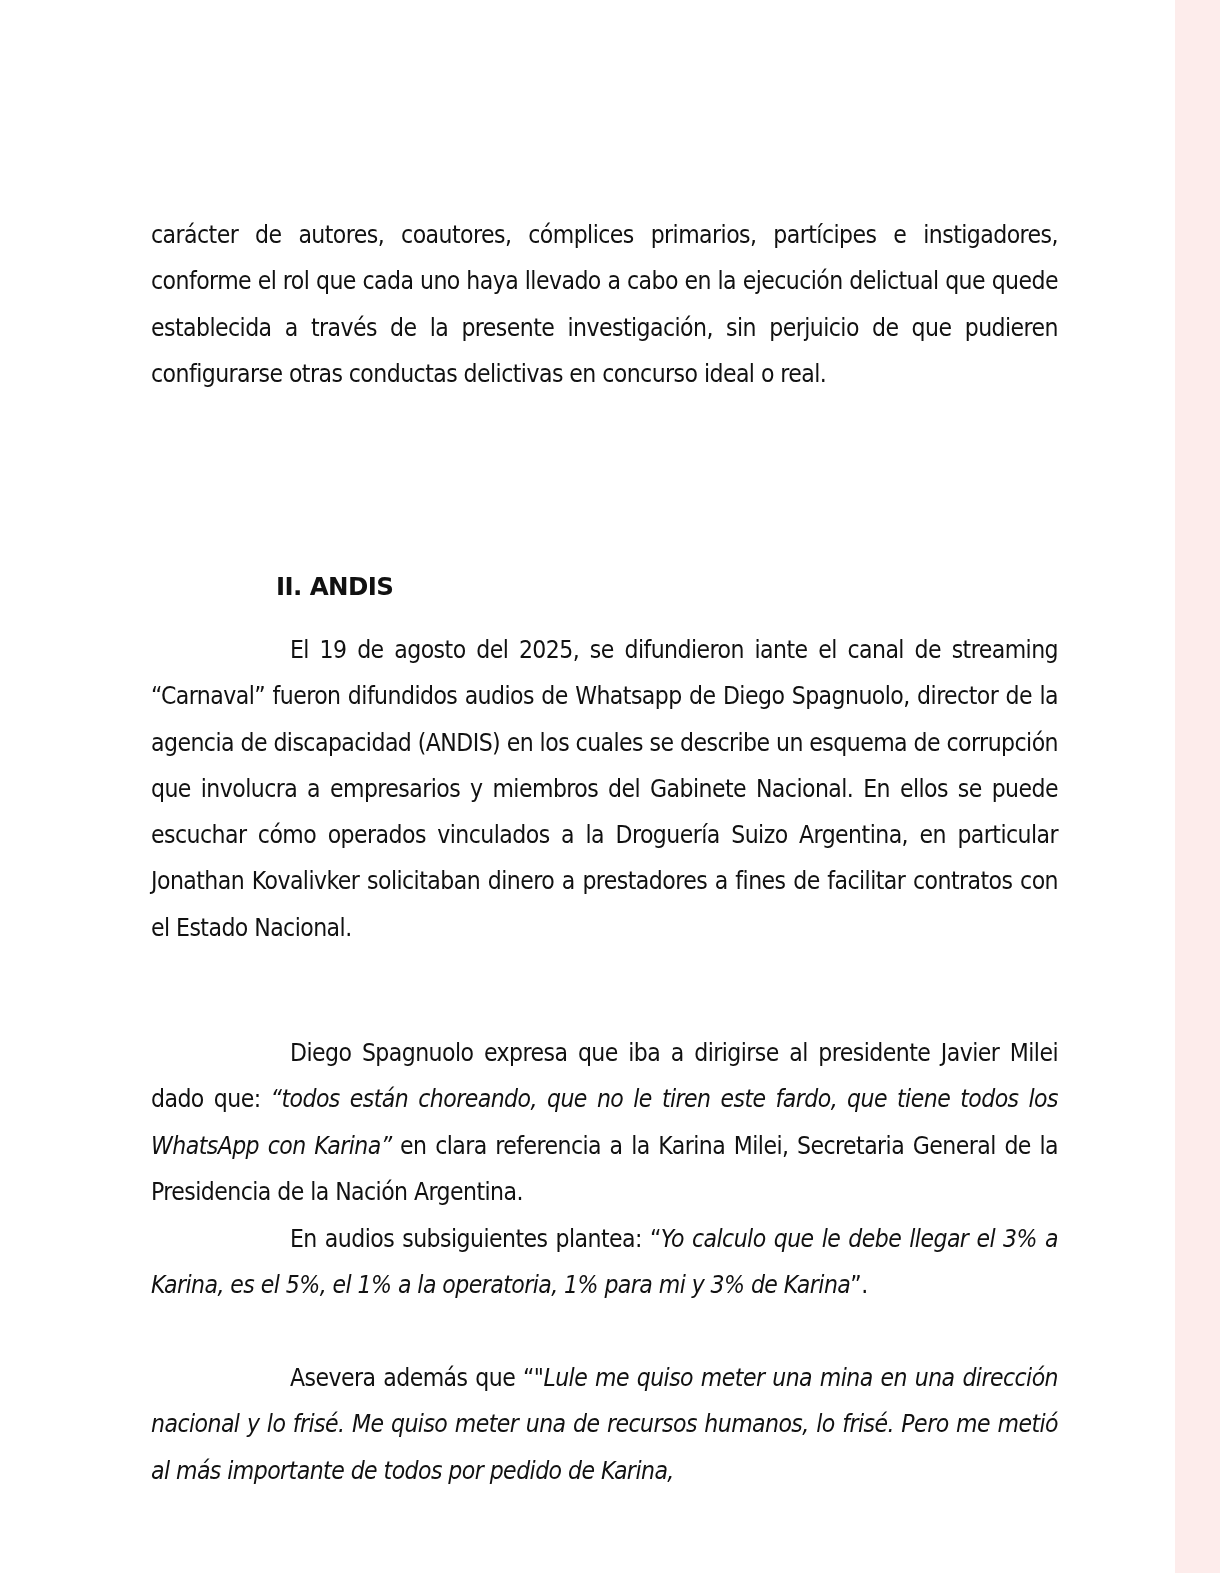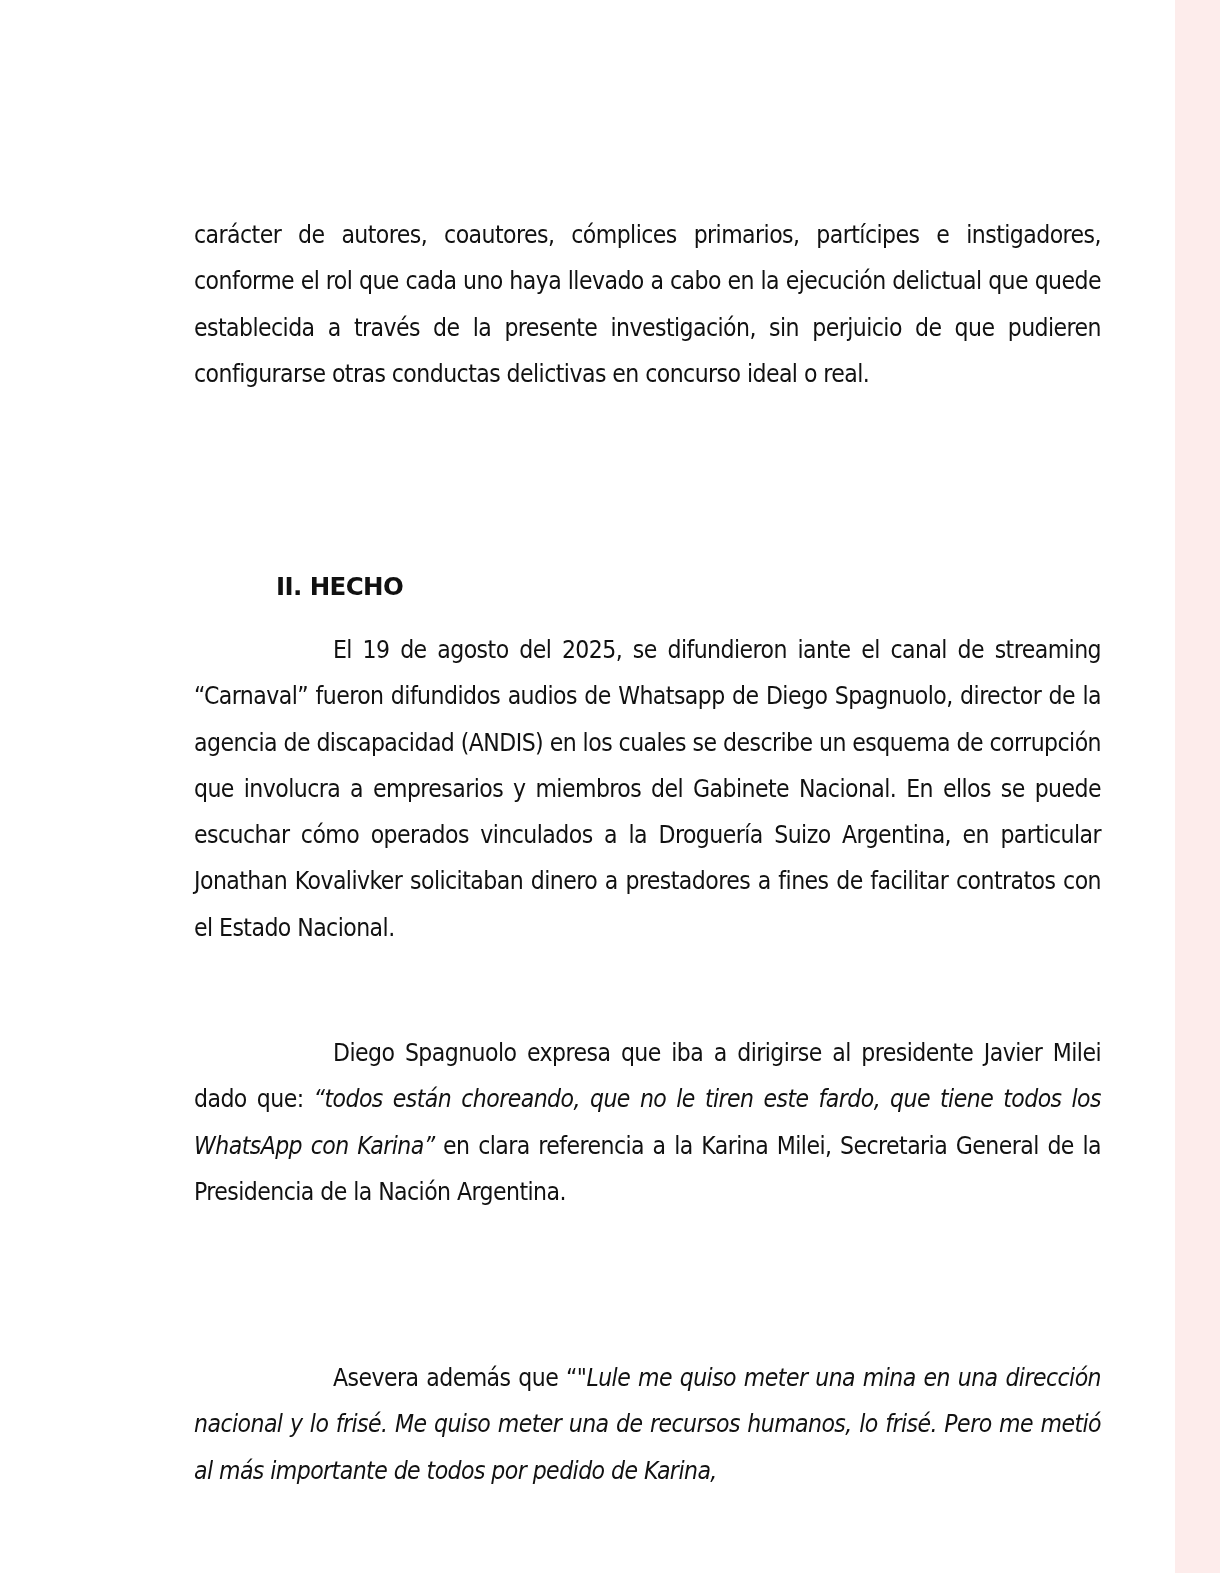--- a/index.html
+++ b/index.html
@@ -34,21 +34,20 @@
     .text-block {
       position: absolute;
       left: 151px;
       width: 907px;
       font-size: 24.5px;
       line-height: 46.3px;
       text-align: justify;
       letter-spacing: -0.55px;
       word-spacing: 0px;
       font-stretch: condensed;
-      margin-left: 43px;
     }
     .text-block p {
       margin: 0;
     }
     .indent {
       text-indent: 139px;
     }
     .last-line-left {
       text-align-last: left;
     }
@@ -71,30 +70,33 @@
   </style>
 </head>
 <body>
 
 <div class="page">
 
   <div class="text-block last-line-left" id="p-intro">
     <p>carácter de autores, coautores, cómplices primarios, partícipes e instigadores, conforme el rol que cada uno haya llevado a cabo en la ejecución delictual que quede establecida a través de la presente investigación, sin perjuicio de que pudieren configurarse otras conductas delictivas en concurso ideal o real.</p>
   </div>
 
-  <div id="section-heading">II. HECHO</div>
+  <div id="section-heading">II. ANDIS</div>
 
   <div class="text-block last-line-left" id="p-hecho-1">
     <p class="indent">El 19 de agosto del 2025, se difundieron iante el canal de streaming “Carnaval” fueron difundidos audios de Whatsapp de Diego Spagnuolo, director de la agencia de discapacidad (ANDIS) en los  cuales se describe un esquema de corrupción que involucra a empresarios y miembros del Gabinete Nacional.  En ellos se puede escuchar cómo operados vinculados a la Droguería Suizo Argentina, en particular Jonathan Kovalivker solicitaban dinero a prestadores a fines de facilitar contratos con el Estado Nacional.</p>
   </div>
 
   <div class="text-block last-line-left" id="p-hecho-2">
     <p class="indent"><span>Diego Spagnuolo expresa que iba a dirigirse al presidente Javier Milei dado que: </span><em>“todos están choreando, que no le tiren este fardo, que tiene todos los WhatsApp con Karina”</em><span> en clara referencia a la Karina Milei, Secretaria General de la Presidencia de la Nación Argentina.</span></p>
   </div>
 
+  <div class="text-block last-line-left" id="p-hecho-3">
+    <p class="indent"><span>En audios subsiguientes plantea: “</span><em>Yo calculo que le debe llegar el 3% a Karina, es el 5%, el 1% a la operatoria, 1% para mi y 3% de Karina</em><span>”.</span></p>
+  </div>
 
   <div class="text-block" id="p-hecho-4">
     <p class="indent"><span>Asevera además que “"</span><em>Lule me quiso meter una mina en una dirección nacional y lo frisé. Me quiso meter una de recursos humanos, lo frisé. Pero me metió al más importante de todos por pedido de Karina,</em></p>
   </div>
 
 </div>
 
 <div class="side-strip"></div>
 
 </body></html>

